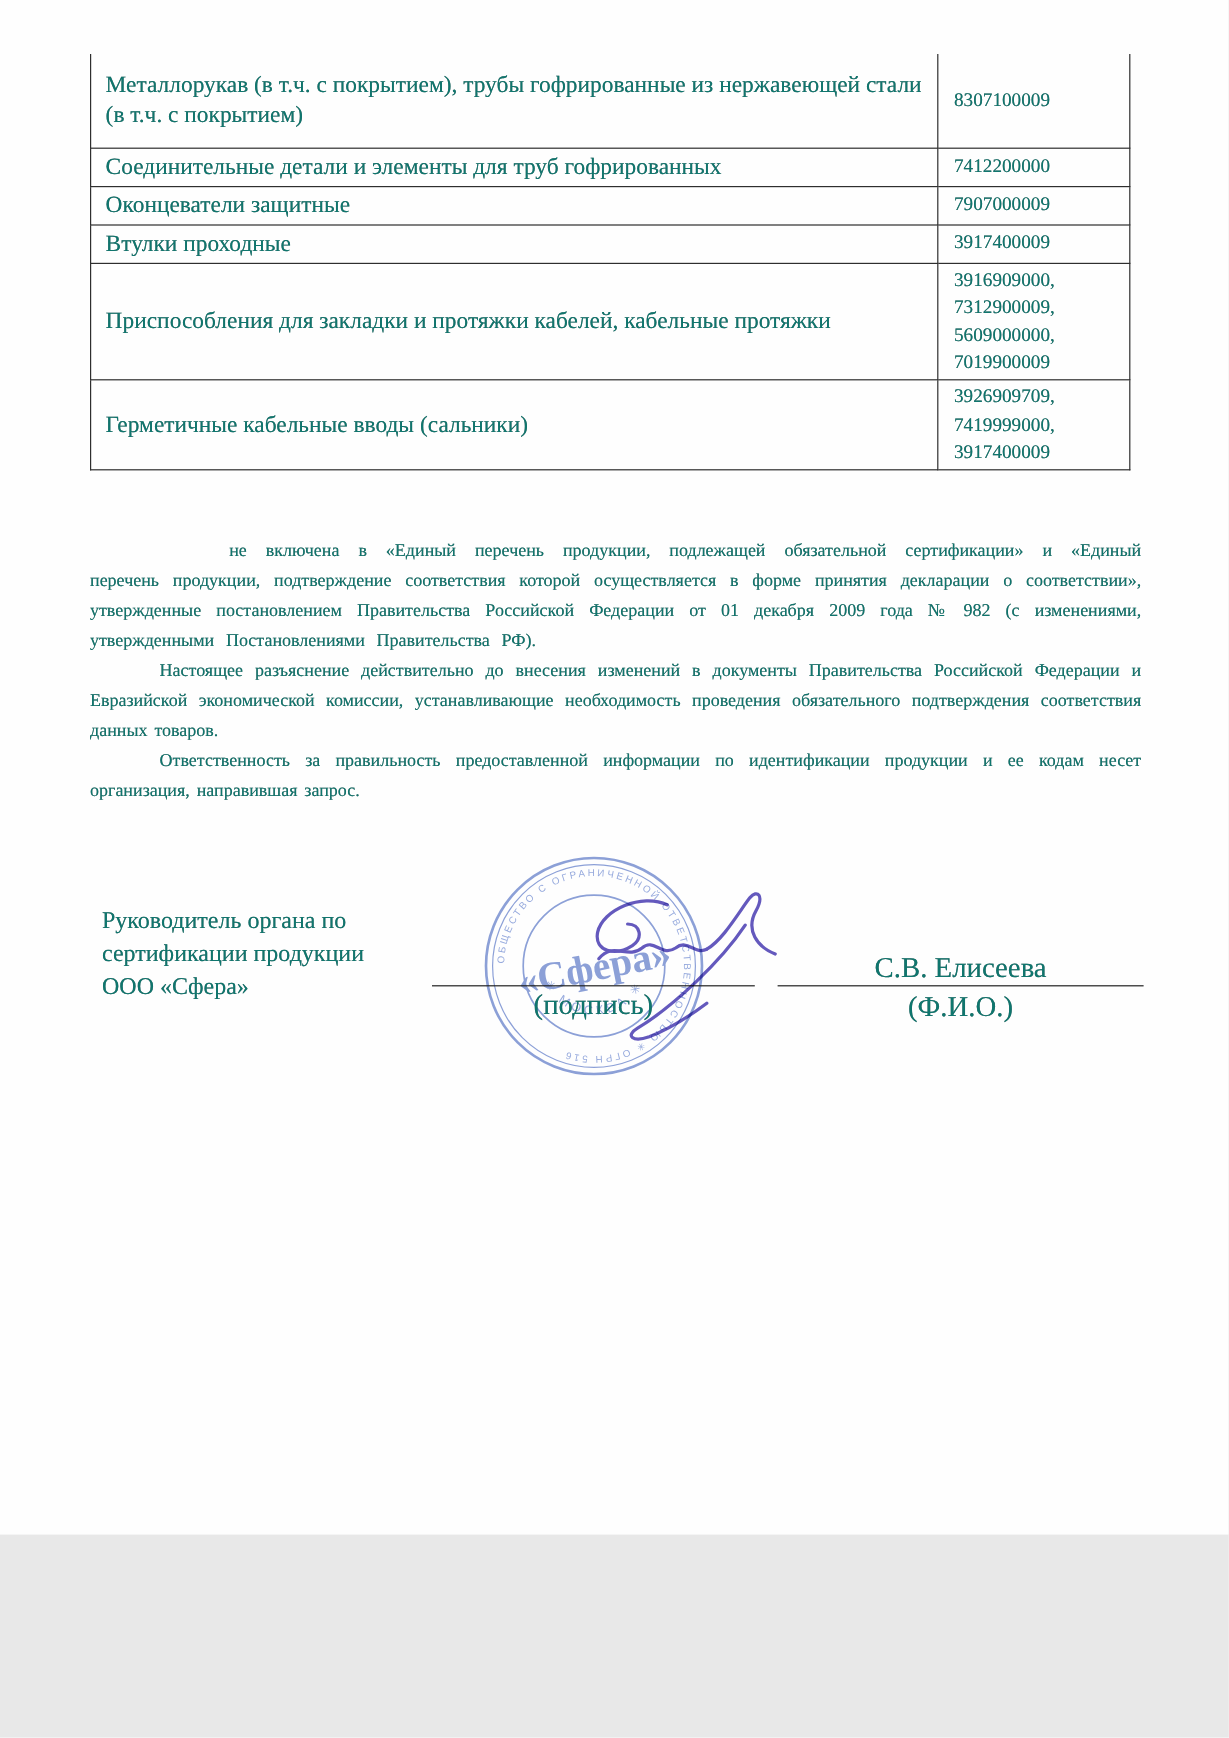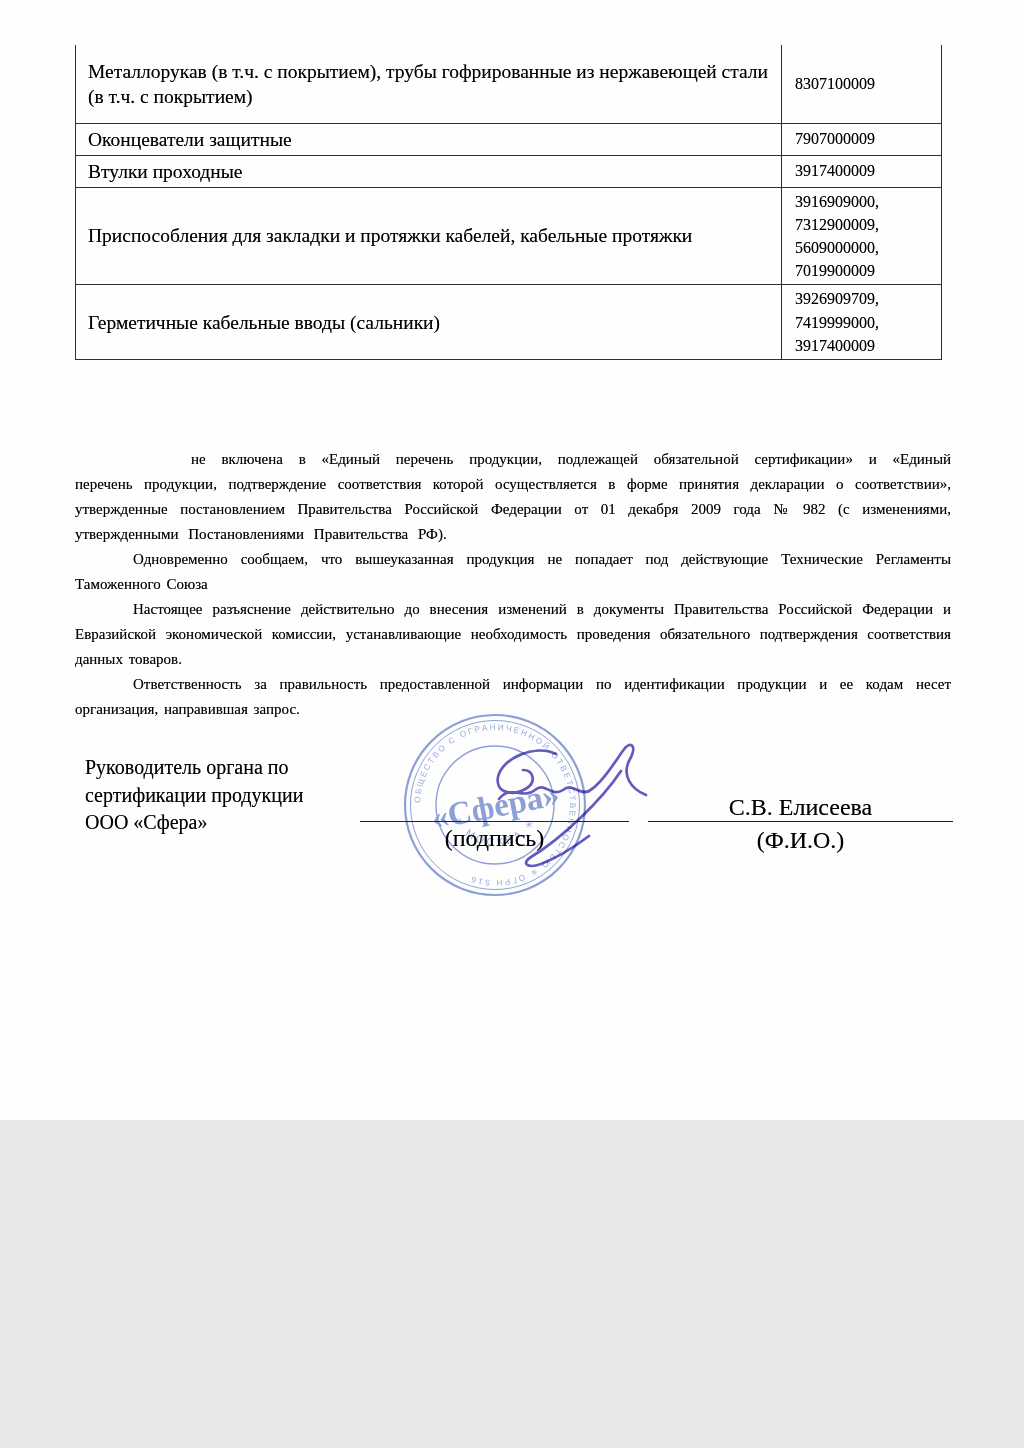--- a/index.html
+++ b/index.html
@@ -2,25 +2,25 @@
 <html lang="ru"><head>
 <meta charset="utf-8">
 <title>Scanned certification letter</title>
 <style>
   * { margin: 0; padding: 0; box-sizing: border-box; }
   html, body { background: #e8e8e8; }
   body { width: 1024px; }
   .page {
     position: relative;
     width: 1024px;
-    height: 1120px;
+    height: 1279px;
     background: #fefefe;
     overflow: hidden;
     font-family: "Liberation Serif", "DejaVu Serif", serif;
-    color: #000000;
+    color: #0f766e;
   }
   
   table.codes-table {
     position: absolute;
     left: 75px; top: 45px;
     width: 866px;
     border-collapse: collapse;
     table-layout: fixed;
   }
   .codes-table td {
@@ -111,20 +111,24 @@
 <body>
 
 <div class="page">
 
   <table class="codes-table">
     <tbody>
       <tr class="first" style="height:78px">
         <td class="product">Металлорукав (в т.ч. с покрытием), трубы гофрированные из нержавеющей стали (в т.ч. с покрытием)</td>
         <td class="codes">8307100009</td>
       </tr>
+      <tr style="height:27px">
+        <td class="product">Соединительные детали и элементы для труб гофрированных</td>
+        <td class="codes">7412200000</td>
+      </tr>
       <tr style="height:28px">
         <td class="product">Оконцеватели защитные</td>
         <td class="codes">7907000009</td>
       </tr>
       <tr style="height:26px">
         <td class="product">Втулки проходные</td>
         <td class="codes">3917400009</td>
       </tr>
       <tr style="height:94px">
         <td class="product">Приспособления для закладки и протяжки кабелей, кабельные протяжки</td>
@@ -137,21 +141,20 @@
         <td class="product">Герметичные кабельные вводы (сальники)</td>
         <td class="codes">3926909709,
 7419999000,
 3917400009</td>
       </tr>
     </tbody>
   </table>
 
   <div class="bodytext">
     <p class="continued">не включена в «Единый перечень продукции, подлежащей обязательной сертификации» и «Единый перечень продукции, подтверждение соответствия которой осуществляется в форме принятия декларации о соответствии», утвержденные постановлением Правительства Российской Федерации от 01 декабря 2009 года № 982 (с изменениями, утвержденными Постановлениями Правительства РФ).</p>
-    <p>Одновременно сообщаем, что вышеуказанная продукция не попадает под действующие Технические Регламенты Таможенного Союза</p>
     <p>Настоящее разъяснение действительно до внесения изменений в документы Правительства Российской Федерации и Евразийской экономической комиссии, устанавливающие необходимость проведения обязательного подтверждения соответствия данных товаров.</p>
     <p>Ответственность за правильность предоставленной информации по идентификации продукции и ее кодам несет организация, направившая запрос.</p>
   </div>
 
   <svg class="stamp" width="188" height="188" viewBox="0 0 188 188" aria-hidden="true">
     <g fill="none" stroke="#7d94d3">
       <circle cx="94" cy="94" r="90" stroke-width="2.2"></circle>
       <circle cx="94" cy="94" r="84.5" stroke-width="1"></circle>
       <circle cx="94" cy="94" r="59" stroke-width="1.4"></circle>
     </g>

